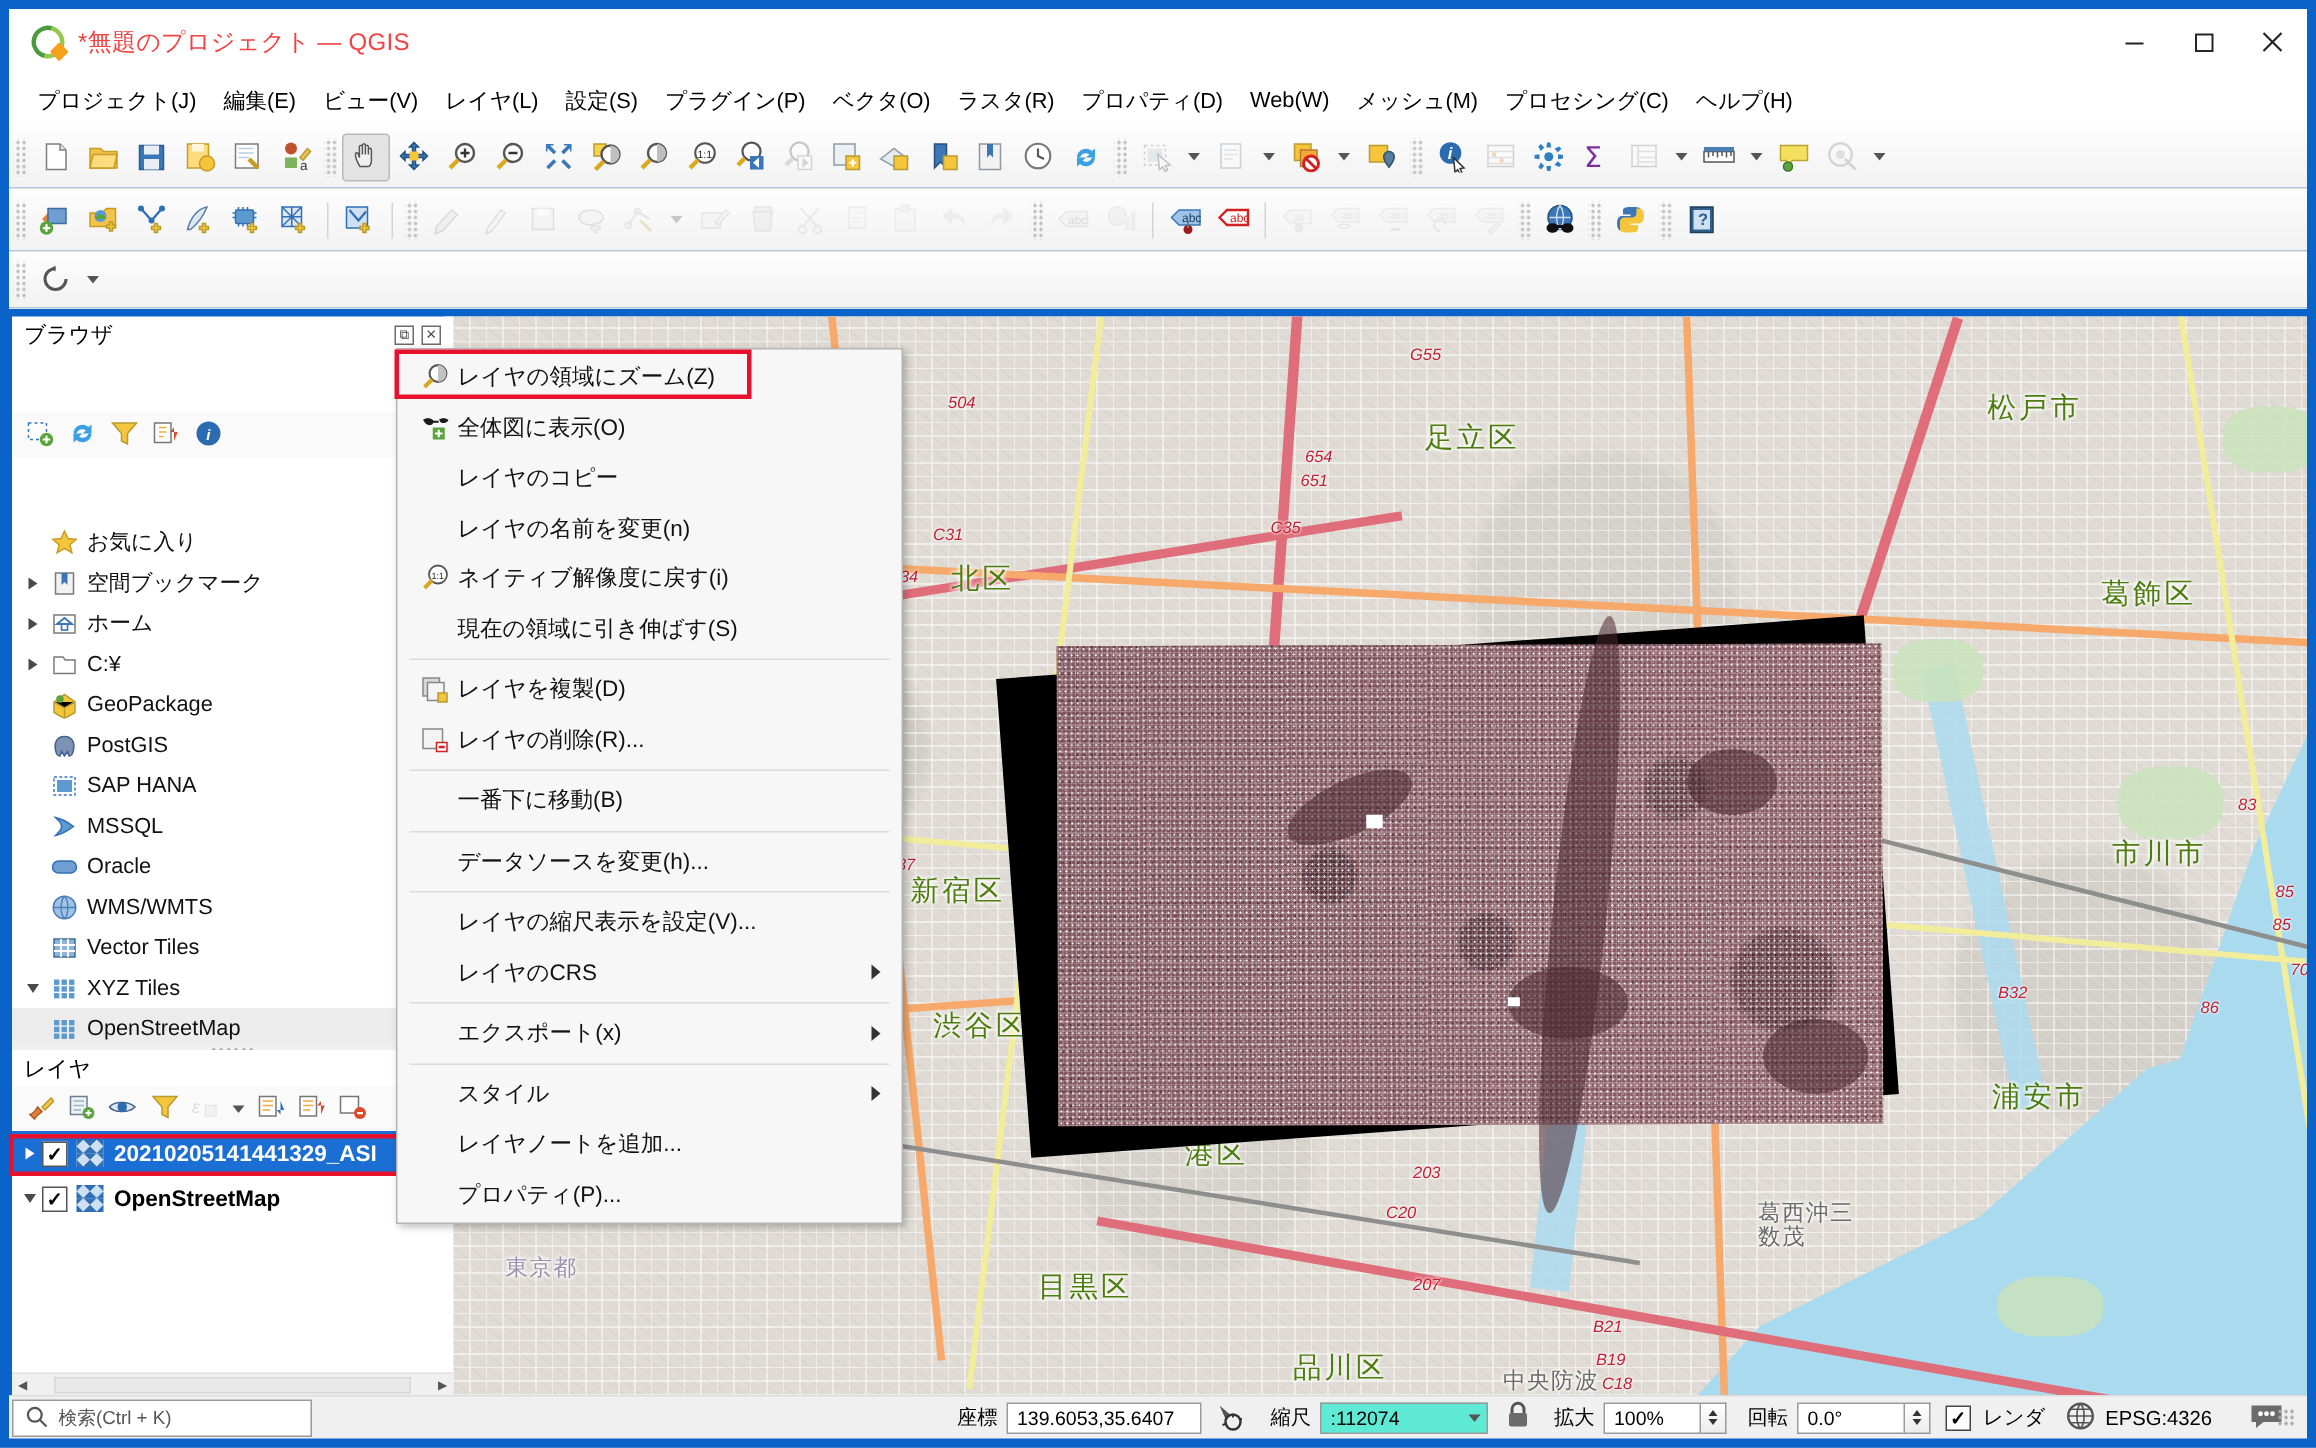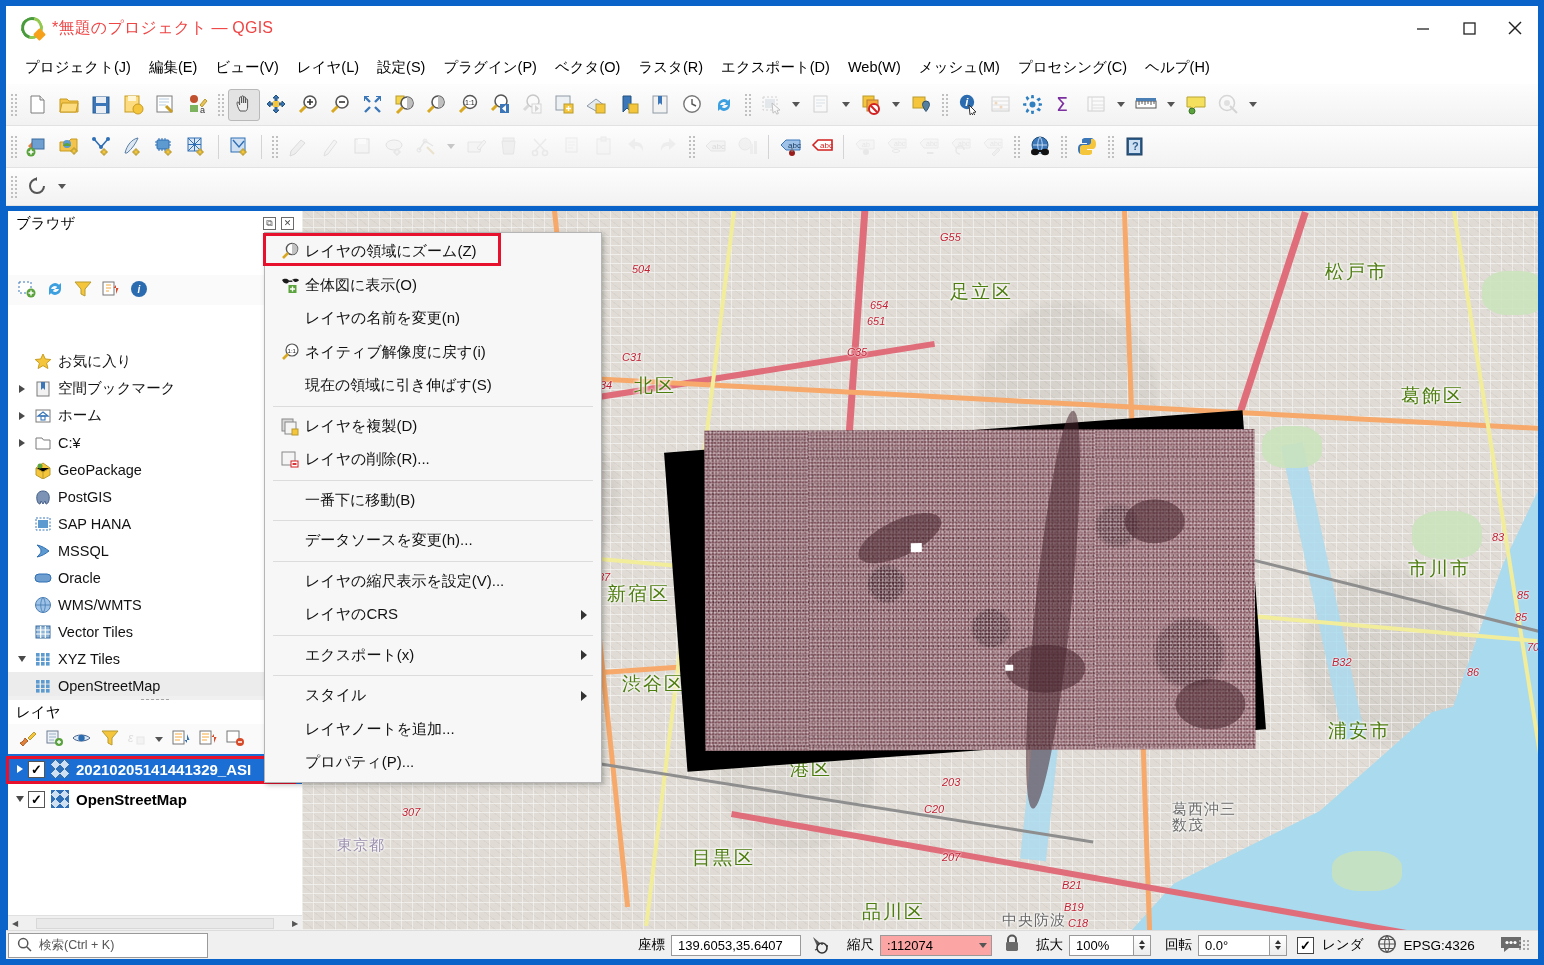--- a/index.html
+++ b/index.html
@@ -254,21 +254,21 @@
     position:absolute; left:6px; top:930px; width:1532px; height:29px;
     background:#f0f0f0; display:flex; align-items:center; padding:0 4px;
     border-top:1px solid #dcdcdc;
   }
   .sb-label{ font-size:13.5px; margin:0 6px 0 8px; }
   .sb-field{
     border:1px solid #9a9a9a; background:#fff; height:21px;
     display:flex; align-items:center; padding:0 6px; font-size:13px;
   }
   .sb-combo{
-    border:1px solid #9a9a9a; background:#fca5a5; height:21px;
+    border:1px solid #9a9a9a; background:#5eead4; height:21px;
     display:flex; align-items:center; padding:0 4px 0 6px; font-size:13px; gap:8px;
   }
   .spin{
     width:17px; height:21px; border:1px solid #9a9a9a; border-left:none;
     background:linear-gradient(#fff,#ececec); display:flex; flex-direction:column;
     align-items:center; justify-content:center; gap:2px;
   }
   .spin .up{ width:0;height:0;border-left:3.5px solid transparent;border-right:3.5px solid transparent;border-bottom:4px solid #333; }
   .spin .dn{ width:0;height:0;border-left:3.5px solid transparent;border-right:3.5px solid transparent;border-top:4px solid #333; }
   .sb-check{
@@ -335,21 +335,21 @@
 
   <div class="menubar">
     <div class="menuitem">プロジェクト(J)</div>
     <div class="menuitem">編集(E)</div>
     <div class="menuitem">ビュー(V)</div>
     <div class="menuitem">レイヤ(L)</div>
     <div class="menuitem">設定(S)</div>
     <div class="menuitem">プラグイン(P)</div>
     <div class="menuitem">ベクタ(O)</div>
     <div class="menuitem">ラスタ(R)</div>
-    <div class="menuitem">エクスポート(D)</div>
+    <div class="menuitem">プロパティ(D)</div>
     <div class="menuitem">Web(W)</div>
     <div class="menuitem">メッシュ(M)</div>
     <div class="menuitem">プロセシング(C)</div>
     <div class="menuitem">ヘルプ(H)</div>
   </div>
 
   <div class="toolbar" id="tb1">
     <div class="tgrip"></div>
     <div class="tbtn">
       <svg width="21" height="21">
@@ -1258,20 +1258,24 @@
             <path d="M1 4c1.6-1.6 5-1.6 6.6 0 .8.9.4 3-1.6 3.4-2 .4-3.6-1-4-2zM11.4 4c1.6-1.6 5-1.6 6.6 0-.4 1-2 2.4-4 2-2-.4-2.4-2.5-1.6-3.4z" fill="#1a1a1a"></path>
             <path d="M7.6 5.2h3.8" stroke="#1a1a1a" stroke-width="1.4"></path>
             <rect x="7.5" y="9" width="8" height="8" fill="#5ba33c"></rect>
             <path d="M11.5 10.5v5M9 13h5" stroke="#fff" stroke-width="1.4"></path>
           </svg>
       </div>
       <div class="mtx">全体図に表示(O)</div>
     </div>
     <div class="mi">
       <div class="mic"></div>
+      <div class="mtx">レイヤのコピー</div>
+    </div>
+    <div class="mi">
+      <div class="mic"></div>
       <div class="mtx">レイヤの名前を変更(n)</div>
     </div>
     <div class="mi">
       <div class="mic">
         <svg width="19" height="19">
             <circle cx="11" cy="7" r="6" fill="#fff" stroke="#555" stroke-width="1.2"></circle>
             <text x="6.6" y="10" font-size="6" fill="#222">1:1</text>
             <path d="M7 11L2 16" stroke="#d9a821" stroke-width="2.6"></path>
           </svg>
       </div>

